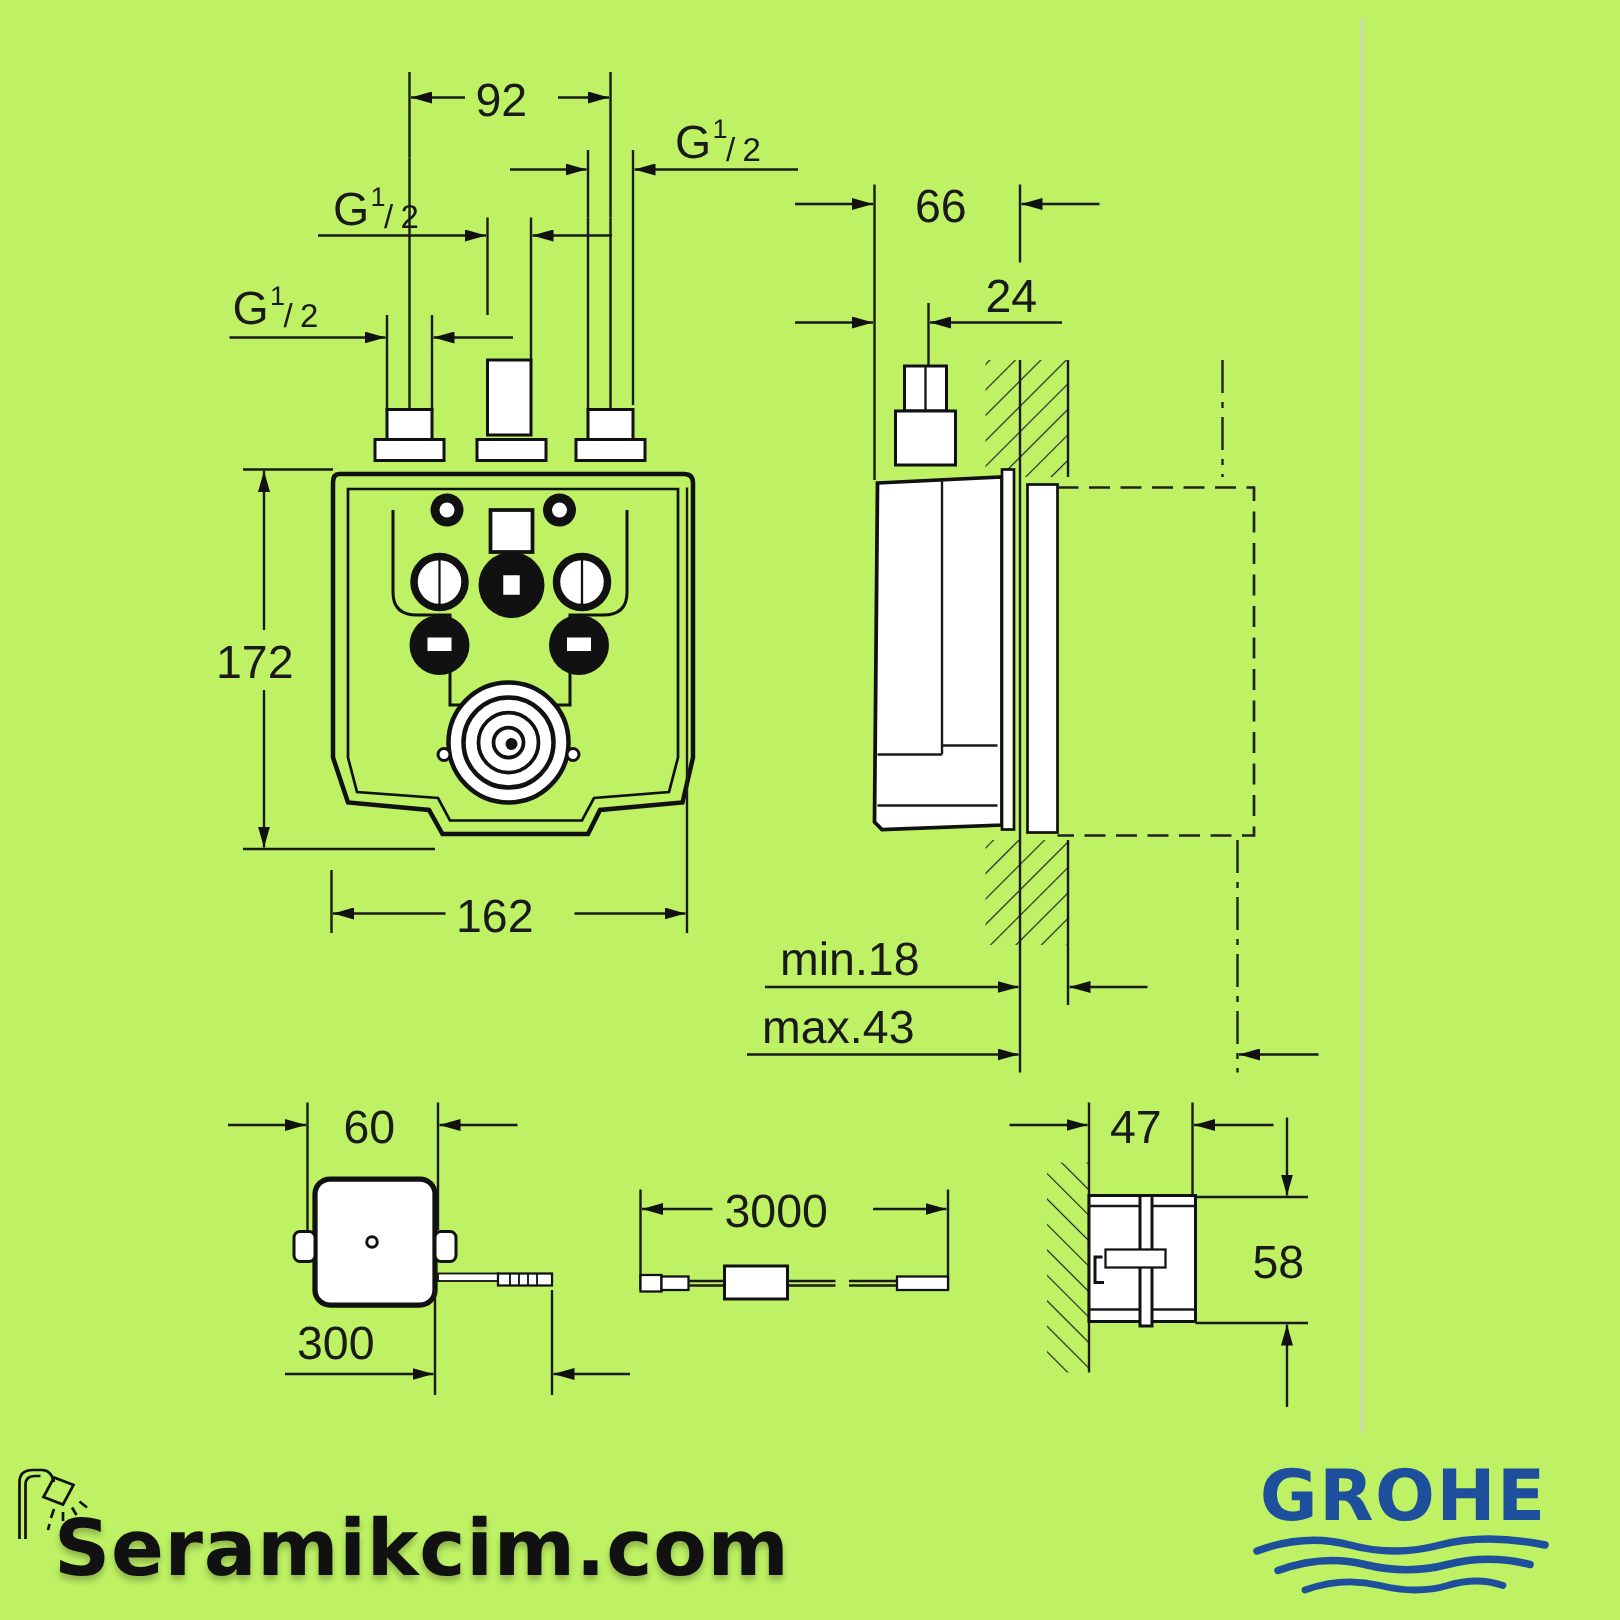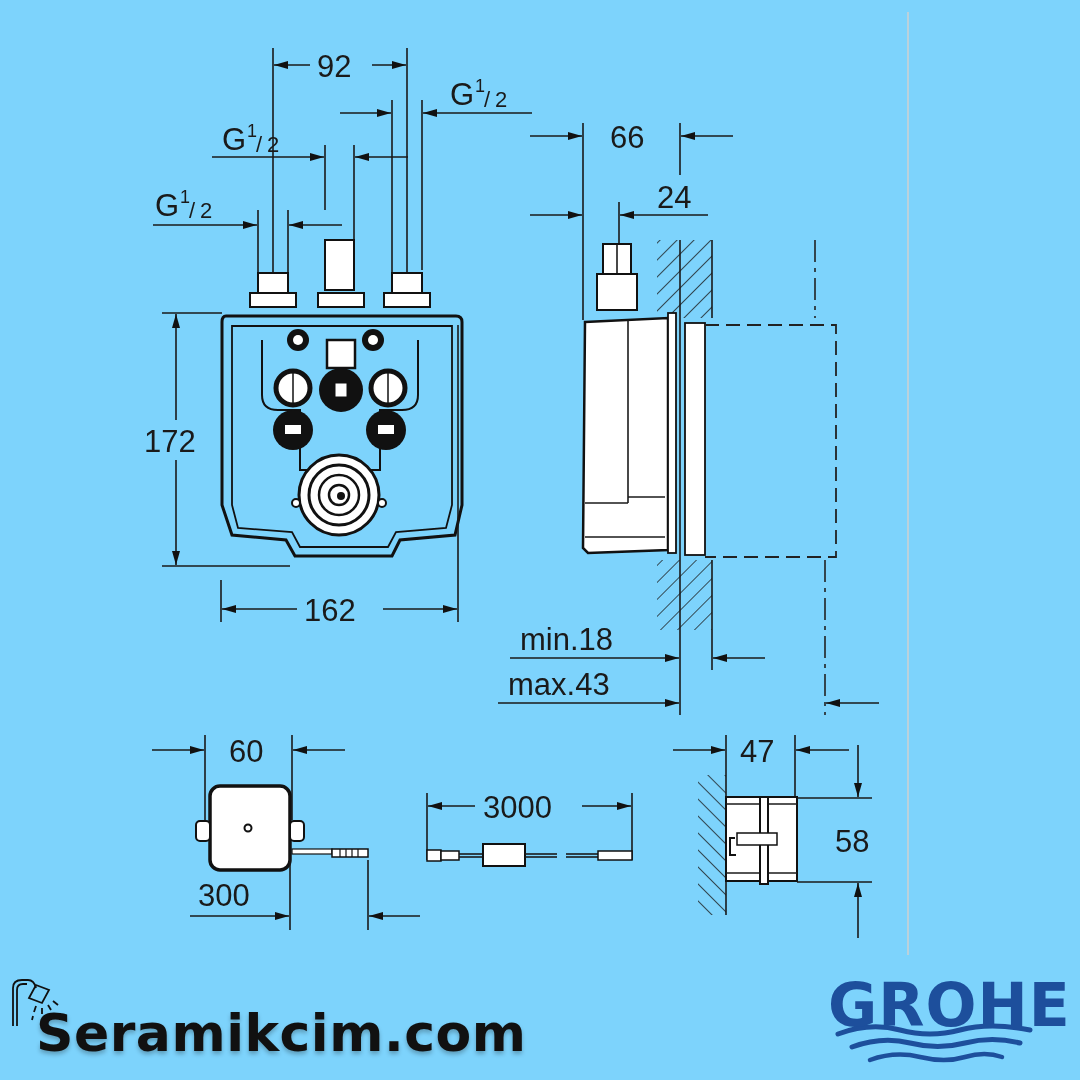--- a/index.html
+++ b/index.html
@@ -1,26 +1,26 @@
 <!DOCTYPE html>
 <html><head>
 <meta charset="utf-8">
 <style>
   html,body{margin:0;padding:0;background:#ffffff;}
-  #canvas{position:relative;width:1080px;height:1080px;overflow:hidden;background:#7dd3fc;}
+  #canvas{position:relative;width:1080px;height:1080px;overflow:hidden;background:#bef264;}
   svg{position:absolute;left:0;top:0;}
   .dim{font-family:"Liberation Sans",sans-serif;font-size:31px;fill:#1a1a1a;}
   .g-main{font-family:"Liberation Sans",sans-serif;font-size:31px;fill:#1a1a1a;}
   .g-sup{font-family:"Liberation Sans",sans-serif;font-size:18px;fill:#1a1a1a;}
   .g-sub{font-family:"Liberation Sans",sans-serif;font-size:22px;fill:#1a1a1a;}
   .ln{stroke:#1a1a1a;stroke-width:1.6;fill:none;}
   .dash{stroke:#222;stroke-width:1.8;fill:none;stroke-dasharray:14 7;}
   .dashdot{stroke:#222;stroke-width:1.6;fill:none;stroke-dasharray:22 6 4 6;}
   #brand-left{position:absolute;left:36px;top:1003px;font-family:"DejaVu Sans",sans-serif;font-weight:bold;font-size:52px;color:#111;letter-spacing:0.5px;text-shadow:0 3px 4px rgba(0,0,0,0.25);}
-  #brand-right{position:absolute;left:828px;top:970px;width:215px;text-align:center;font-family:"DejaVu Sans",sans-serif;font-weight:bold;font-size:60px;color:#1d4f9c;letter-spacing:1px;}
+  #brand-right{position:absolute;left:828px;top:970px;width:215px;text-align:center;font-family:"DejaVu Sans",sans-serif;font-weight:bold;font-size:47px;color:#1d4f9c;letter-spacing:1px;}
 </style>
 </head>
 <body>
 
 <div id="canvas">
 <svg width="1080" height="1080" viewBox="0 0 1080 1080">
   <defs>
     <marker id="ar" markerWidth="14" markerHeight="8" refX="14" refY="4" orient="auto" markerUnits="userSpaceOnUse">
       <path d="M0,0 L14,4 L0,8 z" fill="#111"></path>
     </marker>

